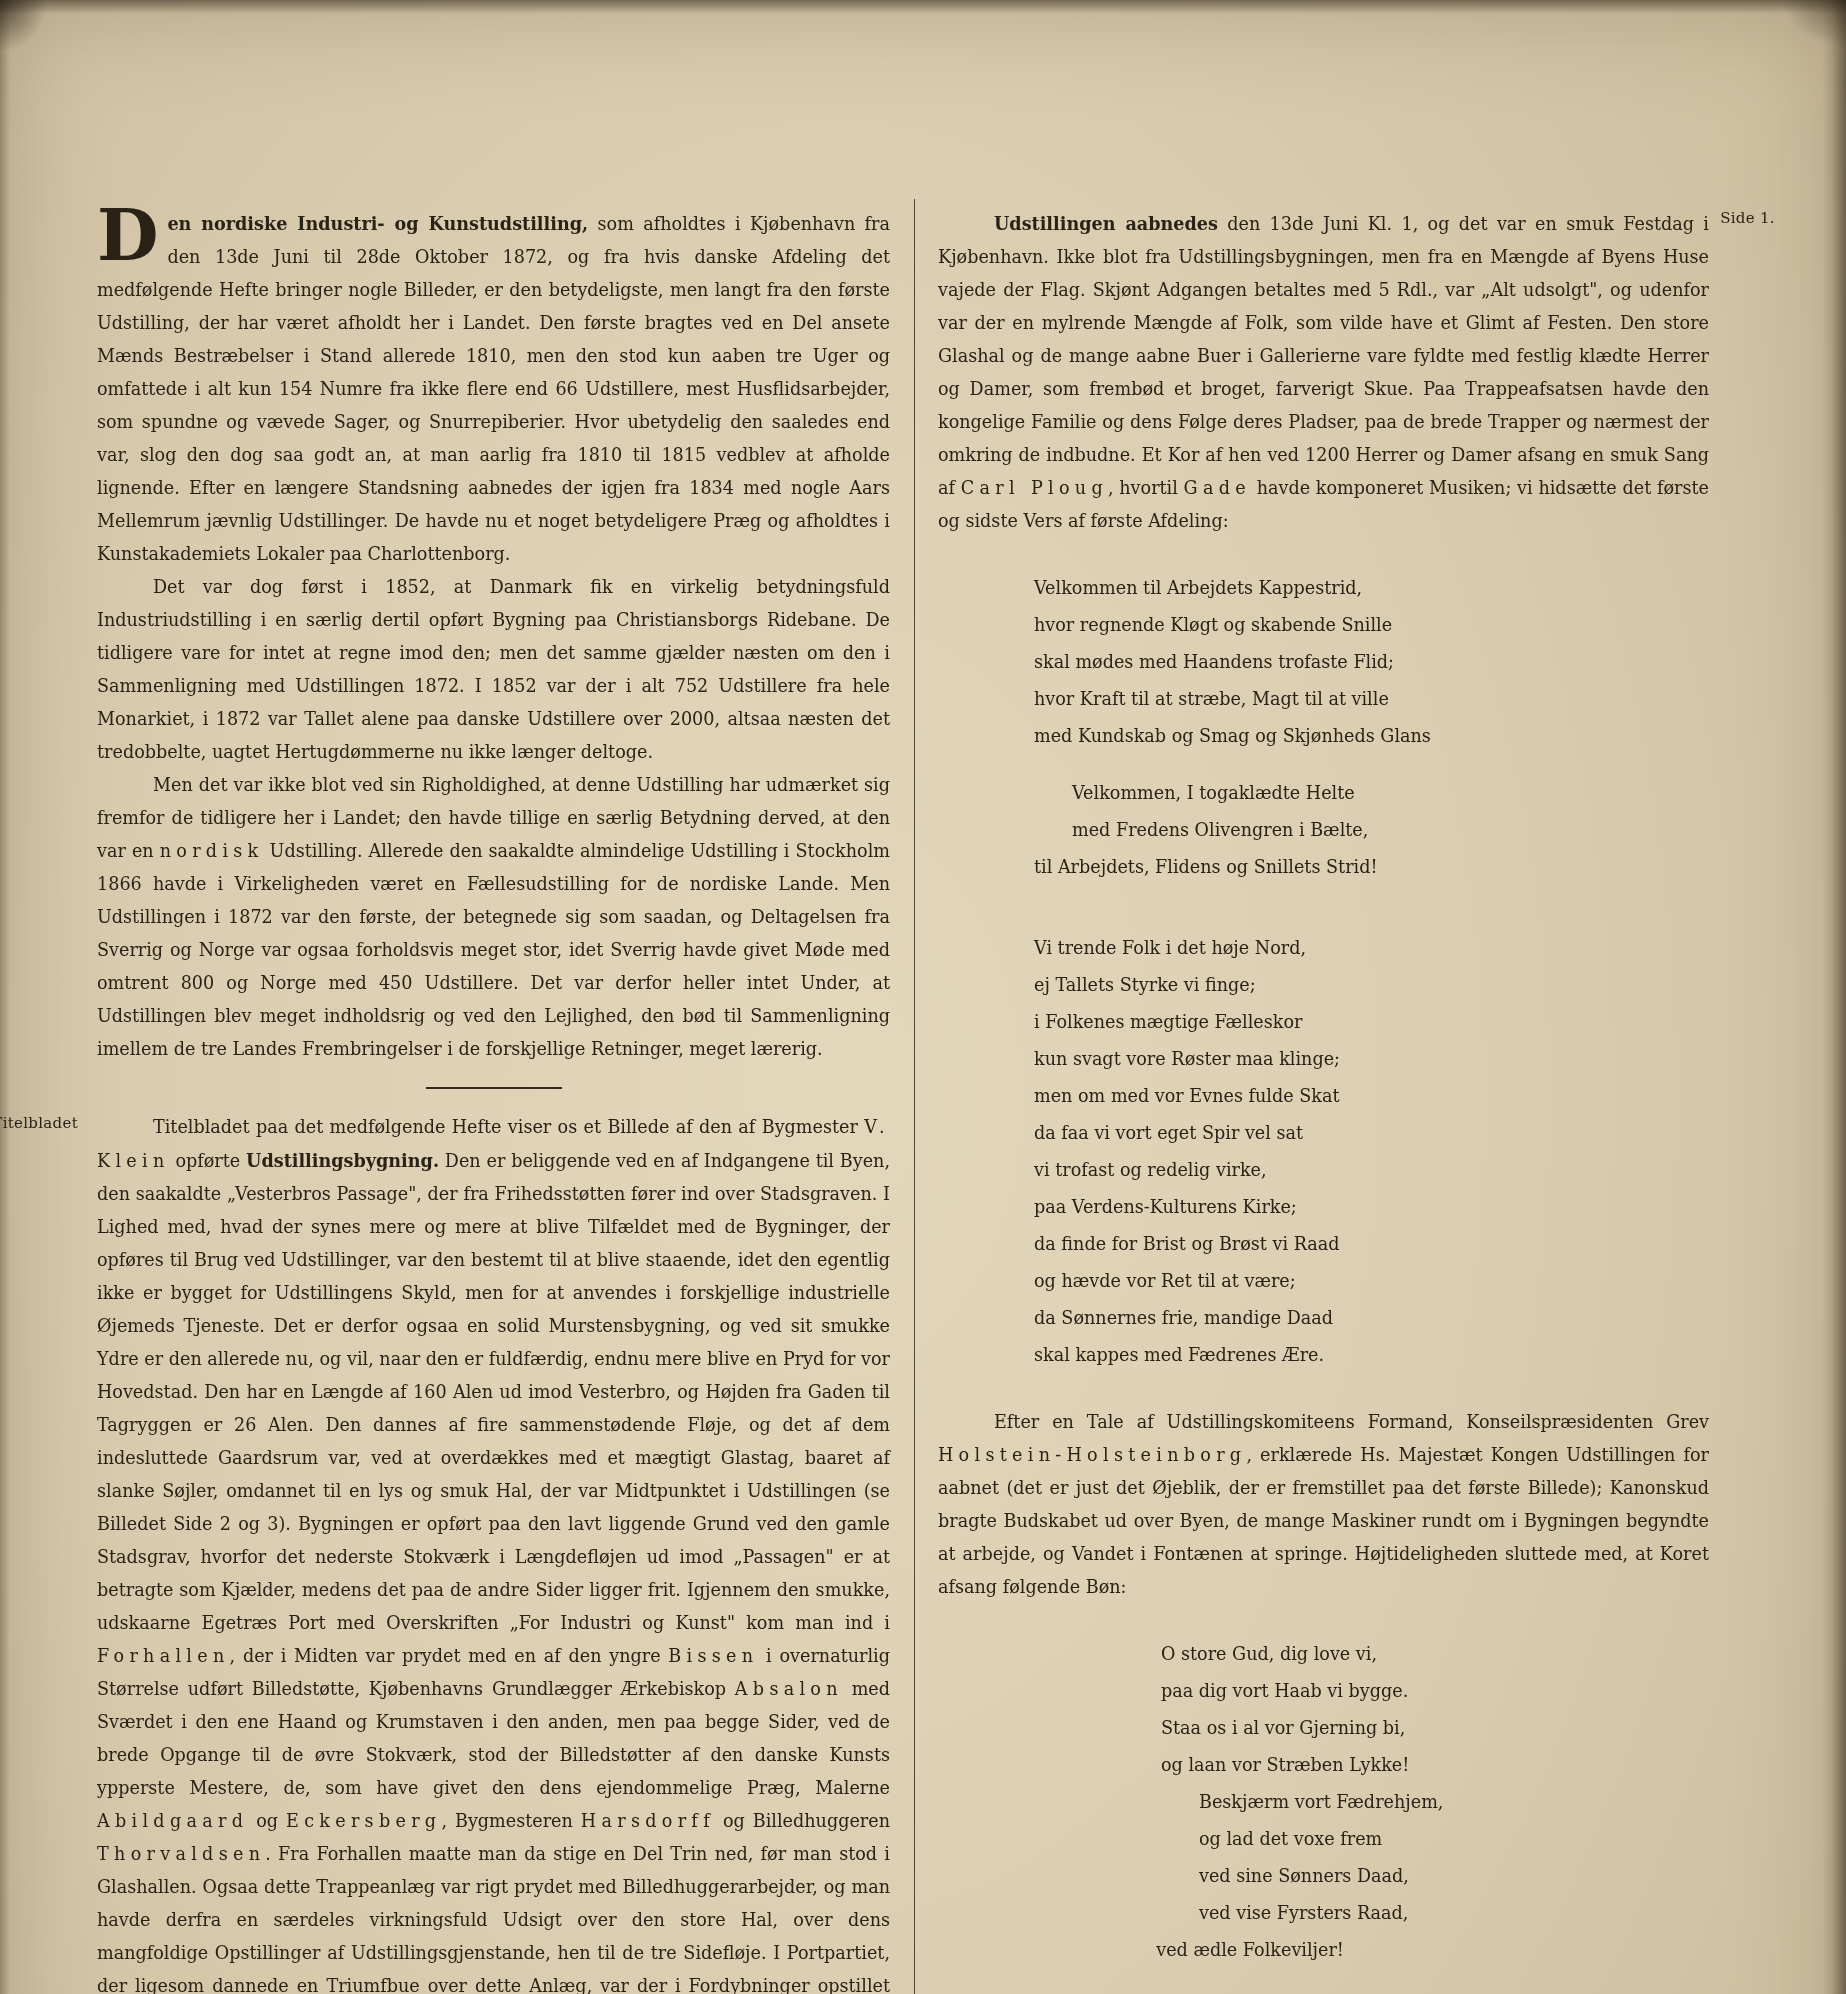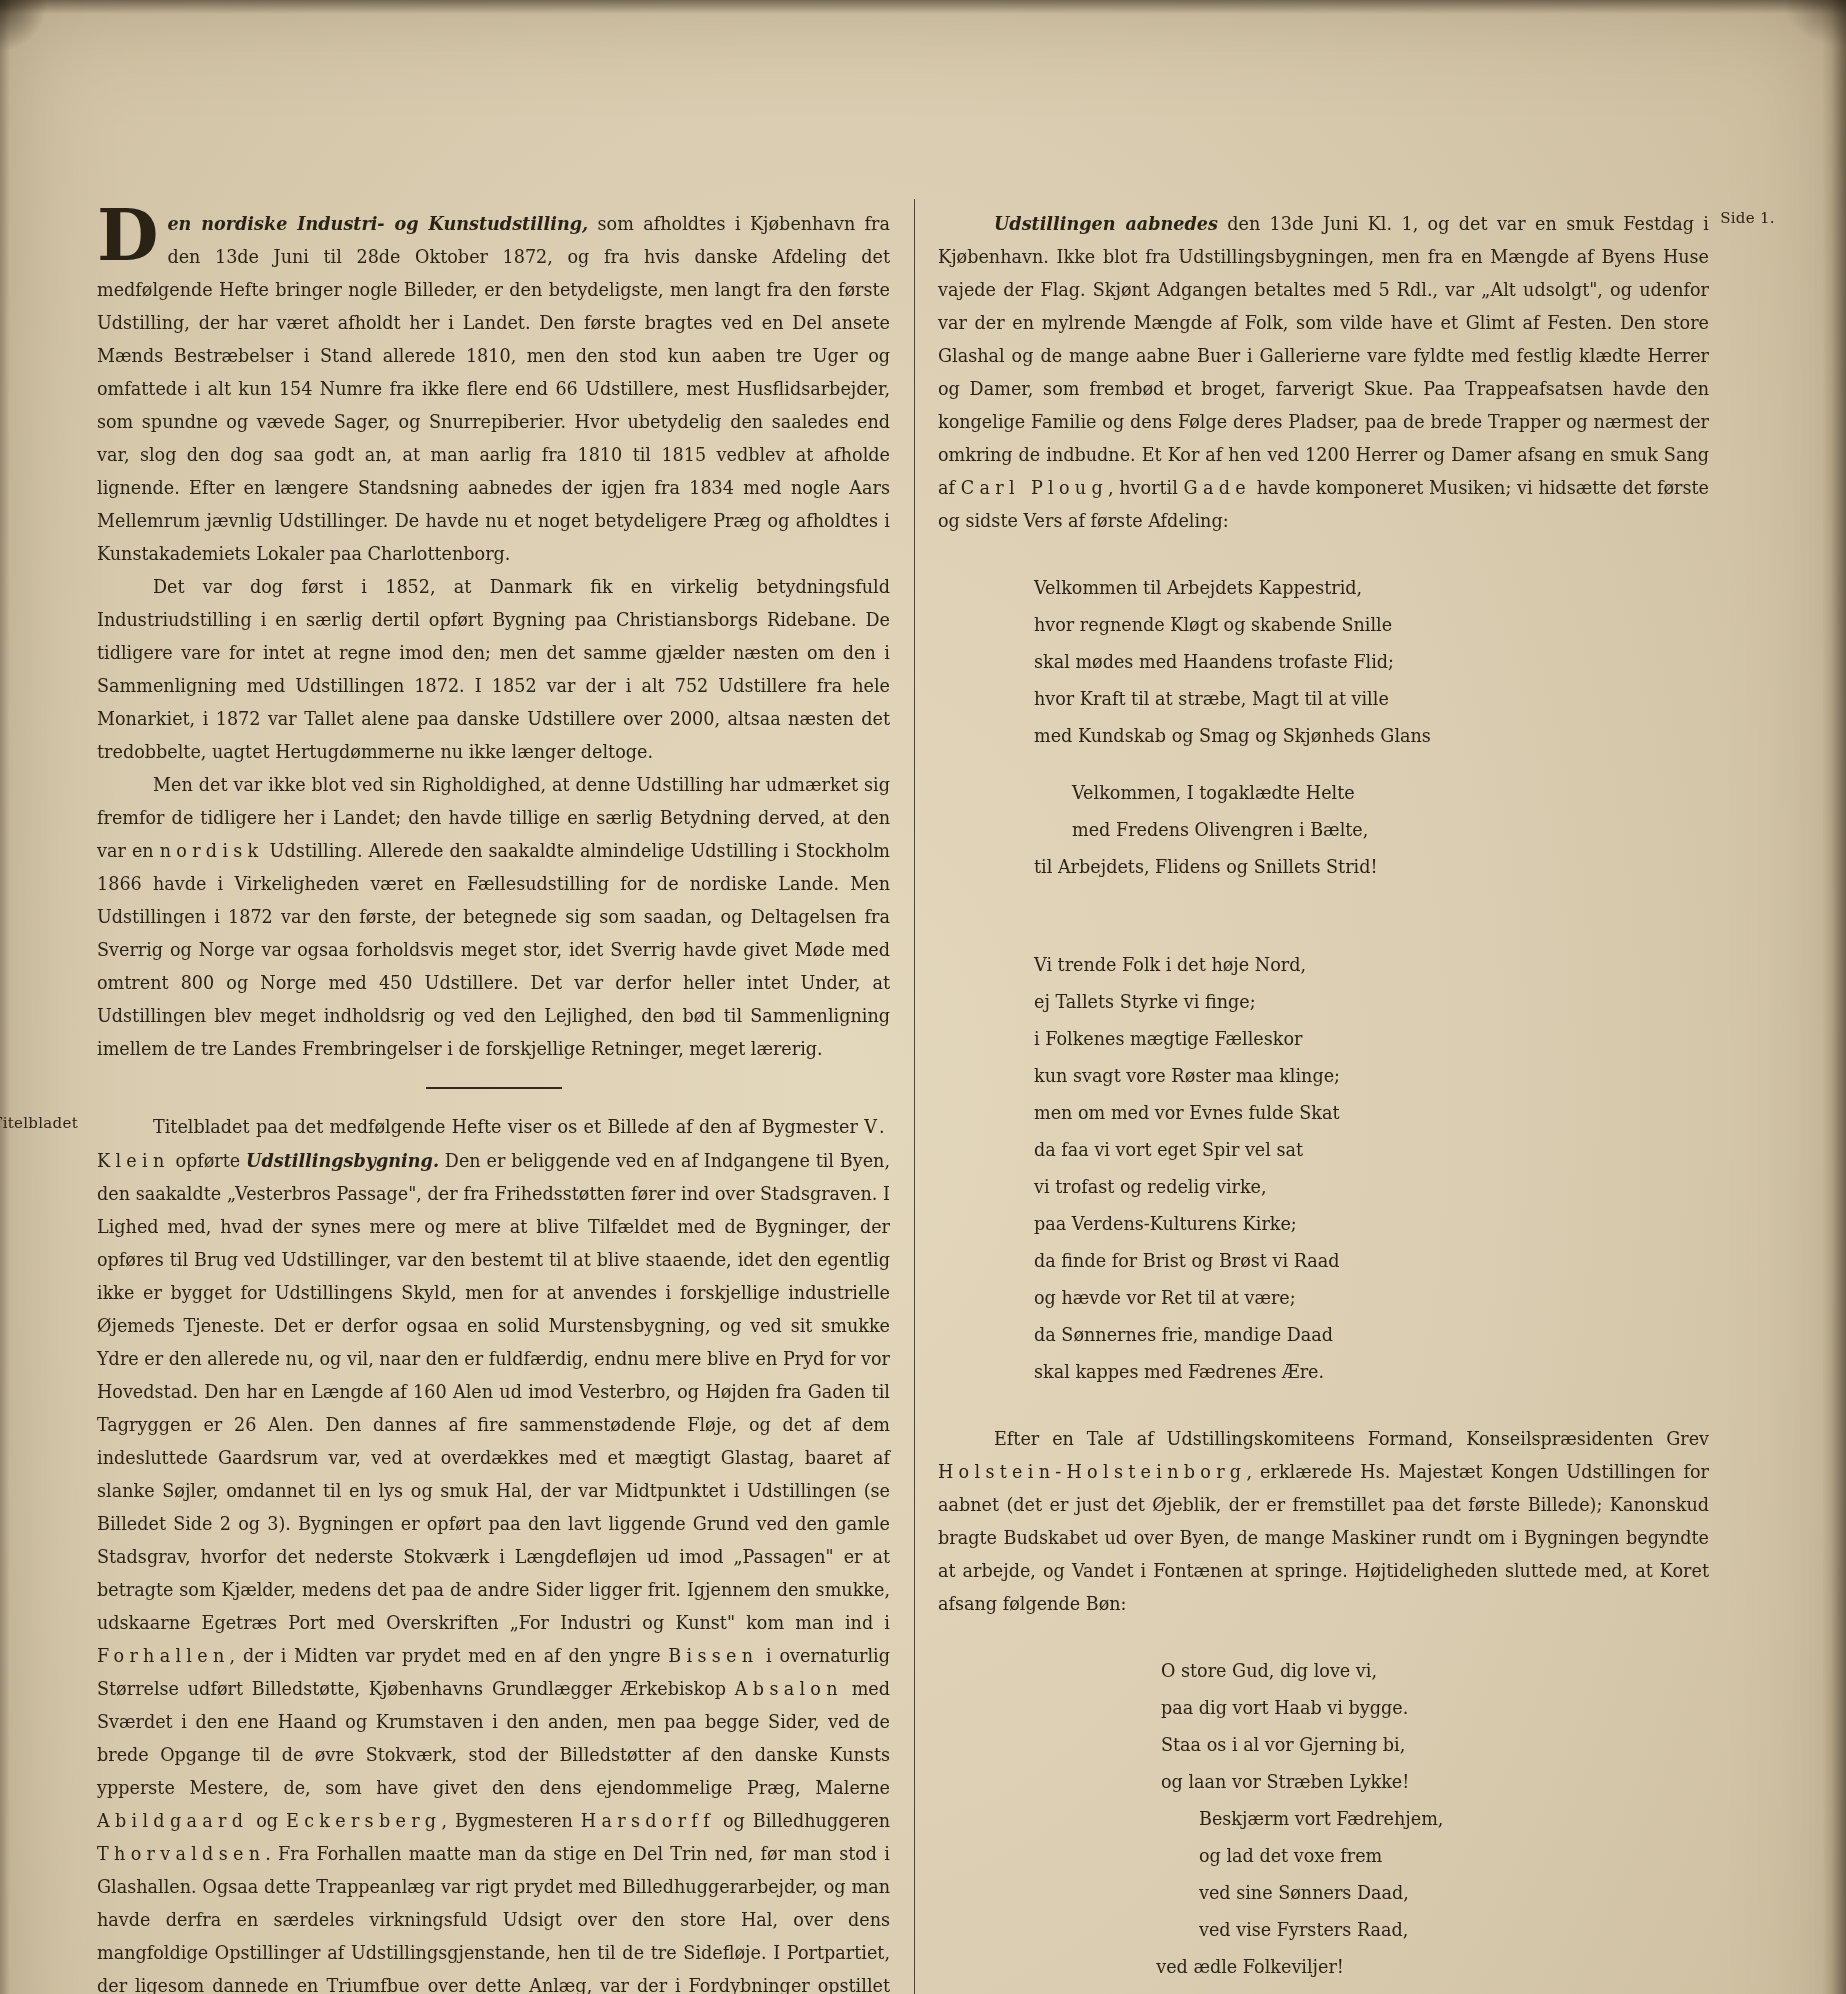--- a/index.html
+++ b/index.html
@@ -31,33 +31,33 @@
   .col-left{left:97px;width:793px;}
   .col-right{left:938px;width:771px;}
 
   p.body-par{
     margin:0;font-size:17.6px;line-height:33px;text-align:justify;
     text-indent:56px;position:relative;
   }
   p.no-indent{text-indent:0;}
 
   .seg-n{font-weight:normal;}
-  .seg-bold{font-weight:bold;font-style:italic;}
+  .seg-bold{font-weight:bold;}
   .seg-sp{letter-spacing:.3em;}
 
   .dropcap{
     float:left;font-size:71px;line-height:53px;font-weight:bold;
     padding:2.4px 8.8px 0 0;
   }
 
   .poem{margin:32px 0 32px 96px;font-size:17.6px;line-height:37px;}
   .poem .poem-line{white-space:nowrap;}
   .poem-stanza-b{margin-top:-12px;}
   .poem-stanza-b .poem-line:nth-child(-n+2){margin-left:38px;}
-  .poem-2{margin-top:61px;}
+  .poem-2{margin-top:44px;}
   .poem-prayer{margin-left:223px;}
   .poem-prayer .poem-line:nth-child(n+5):nth-child(-n+8){margin-left:38px;}
   .poem-prayer .poem-line:nth-child(9){margin-left:-4.8px;}
 
   .rule{
     width:136px;height:2px;background:#32281a;border:none;
     margin:21px auto 22.3px auto;
   }
 
   .mnote{

